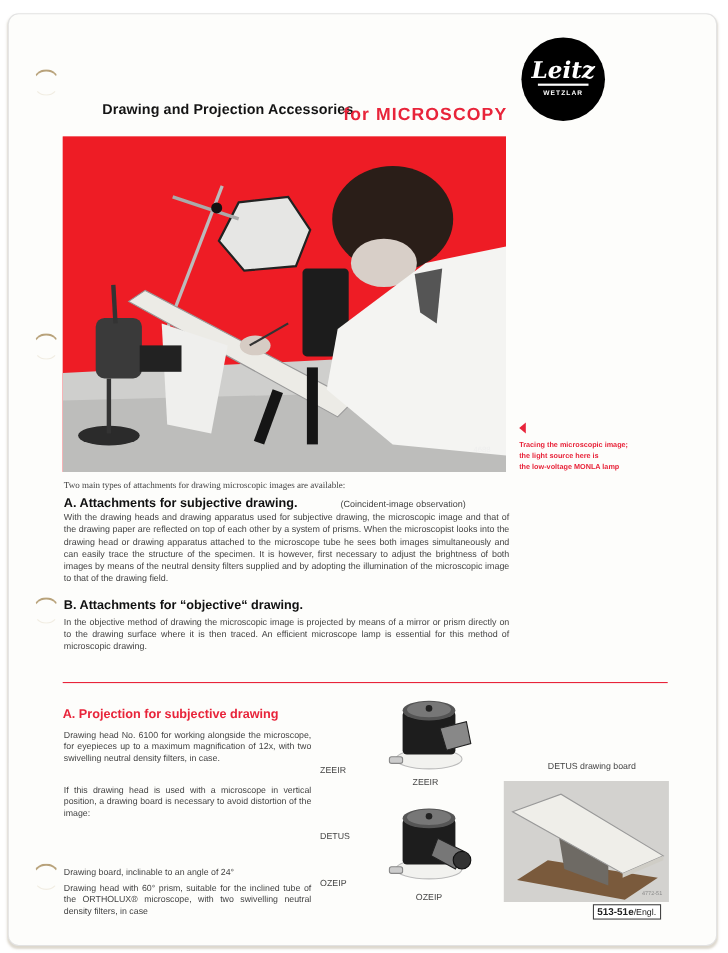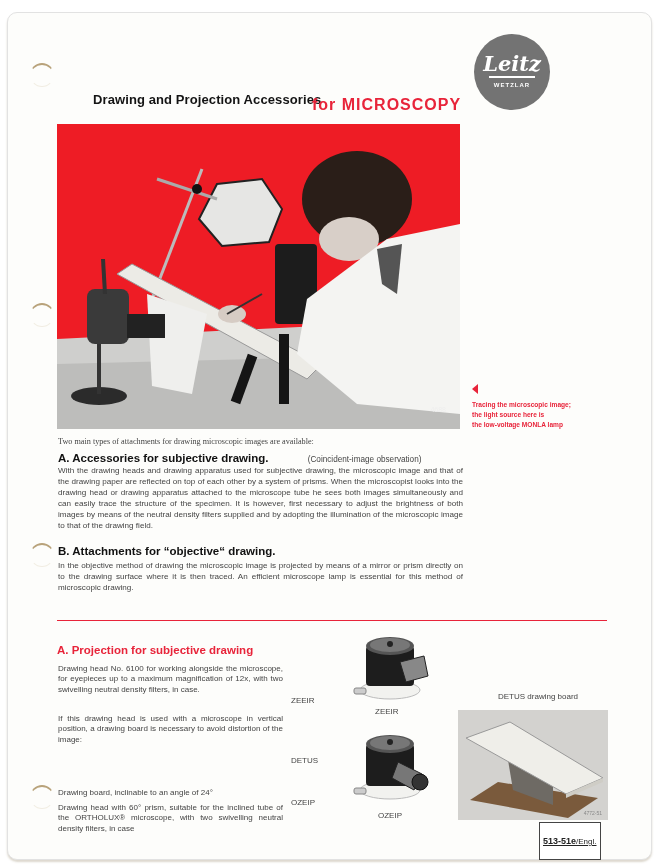--- a/index.html
+++ b/index.html
@@ -20,21 +20,21 @@
     .title {
       position: absolute; left: 93px; top: 92px; font-size: 13px; font-weight: bold; color: #141414;
       letter-spacing: 0.1px;
     }
     .subtitle {
       position: absolute; left: 312px; top: 96px; font-size: 16px; font-weight: bold; color: #e8243a;
       letter-spacing: 1px;
     }
     .logo {
       position: absolute; left: 474px; top: 34px; width: 76px; height: 76px; border-radius: 50%;
-      background: #737373; color: #fff; text-align: center;
+      background: #000000; color: #fff; text-align: center;
     }
     .logo .brand { font-family: "DejaVu Serif", serif; font-style: italic; font-weight: bold; font-size: 21px; margin-top: 17px; display:block; }
     .logo .brand-line { display:block; width: 46px; height: 2px; background:#fff; margin: 0 auto; }
     .logo .city { font-size: 6px; font-weight: bold; letter-spacing: 1px; margin-top: 4px; display:block; }
 
     .photo {
       position: absolute; left: 57px; top: 124px; width: 403px; height: 305px; overflow: hidden;
       background: #ee1c25;
     }
     .photo svg { display:block; }
@@ -67,22 +67,22 @@
 
     .product { position: absolute; }
     .product-label { position: absolute; font-size: 8px; color: #444; }
 
     .board-photo {
       position: absolute; left: 458px; top: 710px; width: 150px; height: 110px; background: #d3d2cf; overflow: hidden;
     }
     .board-photo .plate-no { position:absolute; right: 6px; bottom: 4px; font-size: 5px; color: #888; }
     .board-label { position: absolute; left: 458px; top: 692px; font-size: 8px; color: #444; padding-left: 40px; }
     .doc-no {
-      position: absolute; left: 539px; top: 822px; border: 1px solid #444; padding: 13px 3px; font-size: 8px;
-      color: #222; background: #fff; text-decoration: underline;
+      position: absolute; left: 539px; top: 822px; border: 1px solid #444; padding: 1px 3px; font-size: 8px;
+      color: #222; background: #fff;
     }
     .doc-no b { font-size: 9px; }
   </style>
 </head>
 <body>
 
 <div class="page">
   <div class="hole" style="top:50px"></div>
   <div class="hole" style="top:290px"></div>
   <div class="hole" style="top:530px"></div>
@@ -137,21 +137,21 @@
 <div class="caption-arrow"></div>
 <div class="caption">
   <div>Tracing the microscopic image;</div>
   <div>the light source here is</div>
   <div>the low-voltage MONLA lamp</div>
 </div>
 
 <div class="intro">Two main types of attachments for drawing microscopic images are available:</div>
 
 <div class="h-sec" style="top:452px">
-  <span>A. Accessories for subjective drawing.</span>
+  <span>A. Attachments for subjective drawing.</span>
   <span class="note">(Coincident-image observation)</span>
 </div>
 <div class="body-text" style="top:466px">With the drawing heads and drawing apparatus used for subjective drawing, the microscopic image and that of the drawing paper are reflected on top of each other by a system of prisms. When the microscopist looks into the drawing head or drawing apparatus attached to the microscope tube he sees both images simultaneously and can easily trace the structure of the specimen. It is however, first necessary to adjust the brightness of both images by means of the neutral density filters supplied and by adopting the illumination of the microscopic image to that of the drawing field.</div>
 
 <div class="h-sec" style="top:545px">B. Attachments for “objective“ drawing.</div>
 <div class="body-text" style="top:561px">In the objective method of drawing the microscopic image is projected by means of a mirror or prism directly on to the drawing surface where it is then traced. An efficient microscope lamp is essential for this method of microscopic drawing.</div>
 
 <div class="red-rule"></div>
 <div class="h-red">A. Projection for subjective drawing</div>
 

